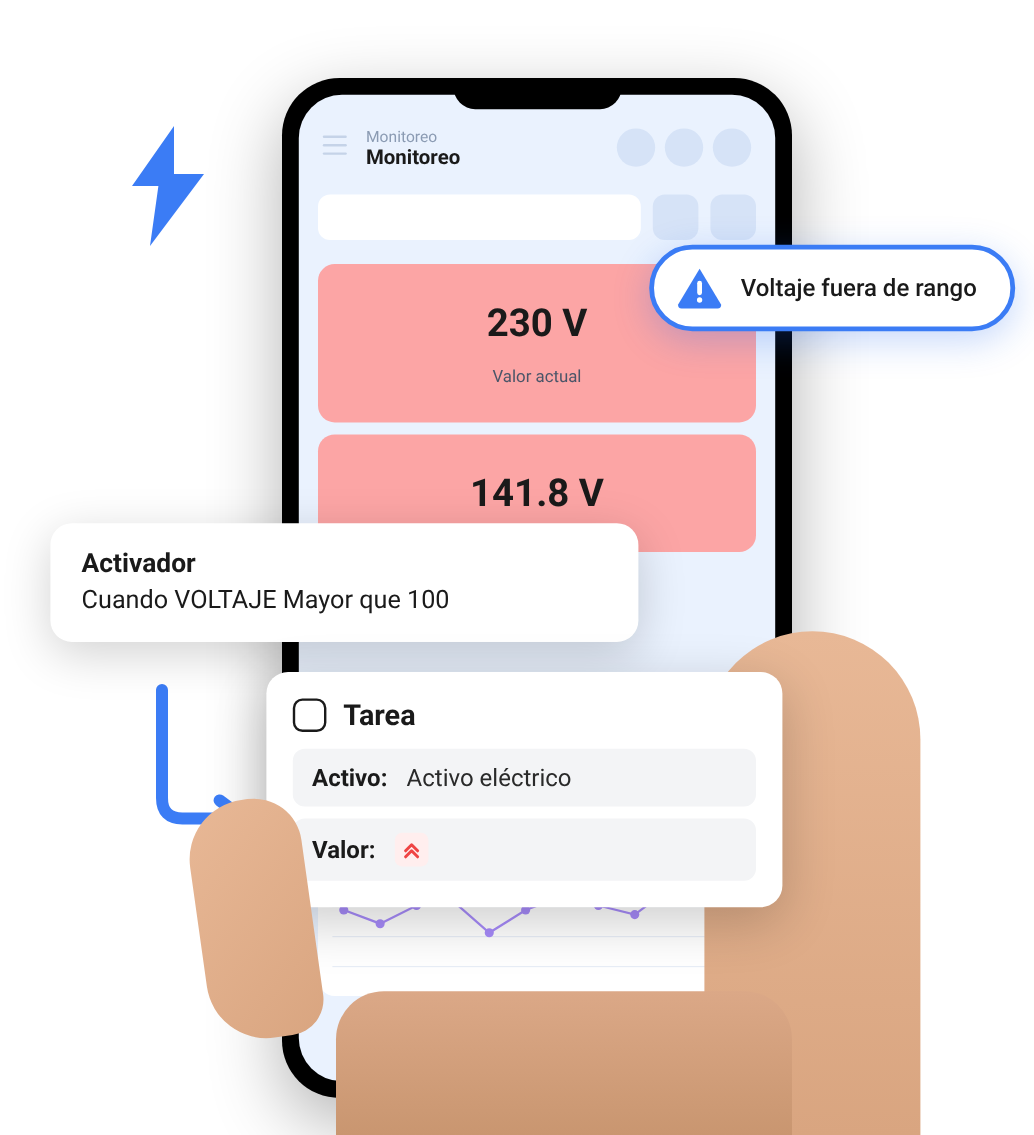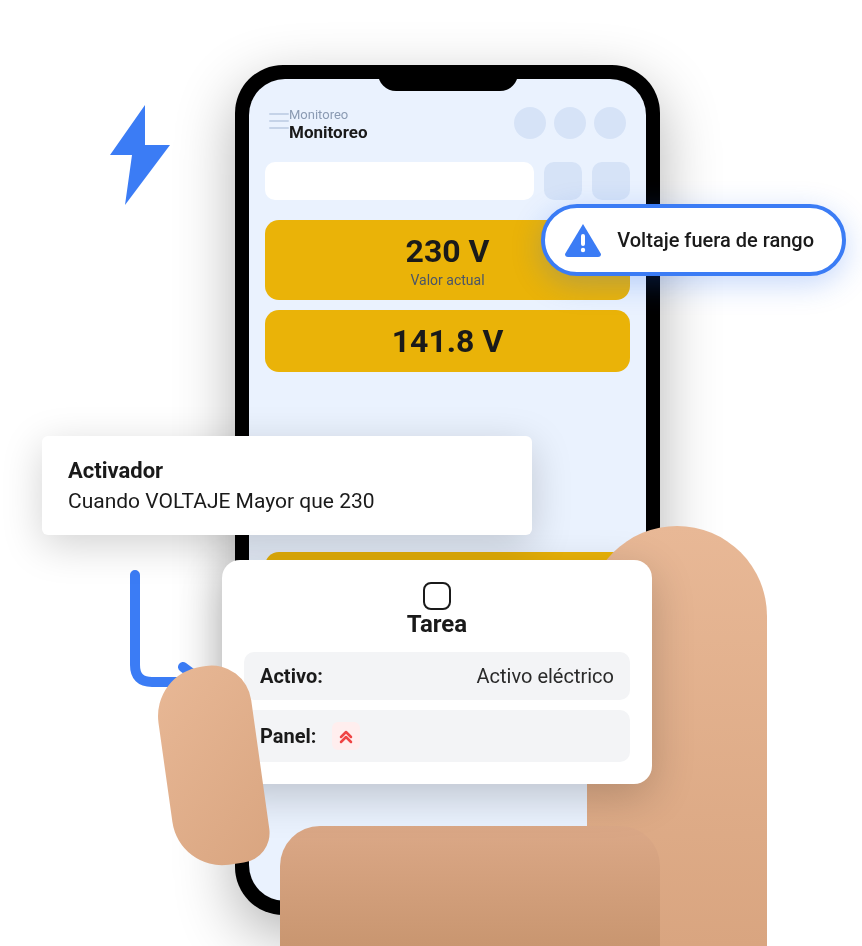--- a/index.html
+++ b/index.html
@@ -53,21 +53,21 @@
       background: #000;
       border-radius: 0 0 18px 18px;
       z-index: 10;
     }
     
     
     .phone-header {
       padding: 28px 20px 10px 20px;
       display: flex;
       align-items: flex-start;
-      gap: 0;
+      gap: 16px;
     }
     .menu-icon {
       width: 20px;
       height: 16px;
       margin-top: 6px;
       display: flex;
       flex-direction: column;
       justify-content: space-between;
     }
     .menu-line {
@@ -113,34 +113,34 @@
     .search-dot {
       width: 38px;
       height: 38px;
       background: #d6e3f7;
       border-radius: 10px;
     }
     
     
     .value-card {
       margin: 10px 16px;
-      background: #eab308;
+      background: #fca5a5;
       border-radius: 14px;
-      padding: 12px;
+      padding: 30px;
       text-align: center;
     }
     .value-main {
       font-size: 32px;
       font-weight: 700;
       color: #1a1a1a;
     }
     .value-label {
       font-size: 14px;
       color: #4a5568;
-      margin-top: 2px;
+      margin-top: 18px;
     }
     .value-card-full {
       margin-top: 180px;
     }
     
     
     .chart-area {
       margin: 10px 16px;
       background: #fff;
       border-radius: 14px;
@@ -181,21 +181,21 @@
       font-weight: 500;
     }
     
     
     .activator-card {
       position: absolute;
       top: 436px;
       left: 42px;
       width: 490px;
       background: #fff;
-      border-radius: 6px;
+      border-radius: 18px;
       padding: 22px 26px;
       box-shadow: 0 10px 40px rgba(0,0,0,0.18);
       z-index: 6;
     }
     .activator-title {
       font-size: 22px;
       font-weight: 700;
       color: #1a1a1a;
       margin-bottom: 6px;
     }
@@ -222,22 +222,22 @@
       width: 430px;
       background: #fff;
       border-radius: 18px;
       padding: 22px 22px;
       box-shadow: 0 12px 44px rgba(0,0,0,0.2);
       z-index: 7;
     }
     .task-header {
       display: flex;
       align-items: center;
+      gap: 14px;
       margin-bottom: 14px;
-      flex-direction: column;
     }
     .task-checkbox {
       width: 28px;
       height: 28px;
       border: 2.5px solid #1a1a1a;
       border-radius: 8px;
     }
     .task-title {
       font-size: 24px;
       font-weight: 700;
@@ -245,21 +245,20 @@
     }
     .task-row {
       background: #f3f4f6;
       border-radius: 10px;
       padding: 12px 16px;
       margin-top: 10px;
       display: flex;
       align-items: center;
       gap: 16px;
       font-size: 20px;
-      text-align: right;
     }
     .task-row-label {
       font-weight: 700;
       color: #1a1a1a;
     }
     .task-row-value {
       color: #2a2a2a;
       flex: 1;
     }
     .priority-icon {
@@ -379,39 +378,39 @@
   <svg class="alert-triangle" viewBox="0 0 40 36">
     <path d="M 20 2 L 38 32 A 3 3 0 0 1 35 35 L 5 35 A 3 3 0 0 1 2 32 Z" fill="#3b7cf5"></path>
     <rect x="18" y="12" width="4" height="12" rx="2" fill="#fff"></rect>
     <circle cx="20" cy="28" r="2.2" fill="#fff"></circle>
   </svg>
   <span class="alert-text">Voltaje fuera de rango</span>
 </div>
 
 <div class="activator-card">
   <div class="activator-title">Activador</div>
-  <div class="activator-condition">Cuando VOLTAJE Mayor que 230</div>
+  <div class="activator-condition">Cuando VOLTAJE Mayor que 100</div>
 </div>
 
 <svg class="arrow-connector" viewBox="0 0 100 130">
   <path d="M 20 5 L 20 95 Q 20 112 37 112 L 78 112" fill="none" stroke="#3b7cf5" stroke-width="10" stroke-linecap="round"></path>
   <path d="M 68 97 L 88 112 L 68 127" fill="none" stroke="#3b7cf5" stroke-width="10" stroke-linecap="round" stroke-linejoin="round"></path>
 </svg>
 
 <div class="task-card">
   <div class="task-header">
     <div class="task-checkbox"></div>
     <div class="task-title">Tarea</div>
   </div>
   <div class="task-row">
     <span class="task-row-label">Activo:</span>
     <span class="task-row-value">Activo eléctrico</span>
   </div>
   <div class="task-row">
-    <span class="task-row-label">Panel:</span>
+    <span class="task-row-label">Valor:</span>
     <div class="priority-icon">
       <svg width="16" height="16" viewBox="0 0 16 16">
         <path d="M 3 9 L 8 4 L 13 9" fill="none" stroke="#ef4444" stroke-width="2.5" stroke-linecap="round" stroke-linejoin="round"></path>
         <path d="M 3 14 L 8 9 L 13 14" fill="none" stroke="#ef4444" stroke-width="2.5" stroke-linecap="round" stroke-linejoin="round"></path>
       </svg>
     </div>
   </div>
 </div>
 
 <div class="thumb"></div>

